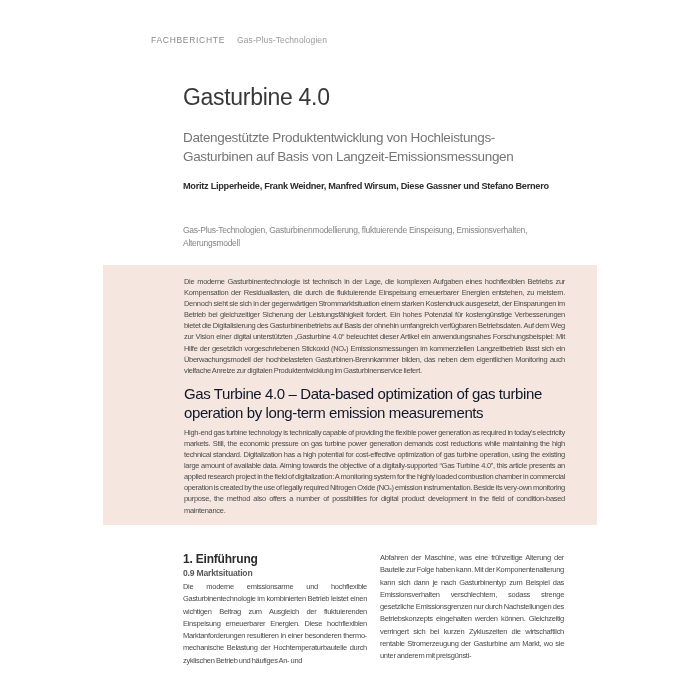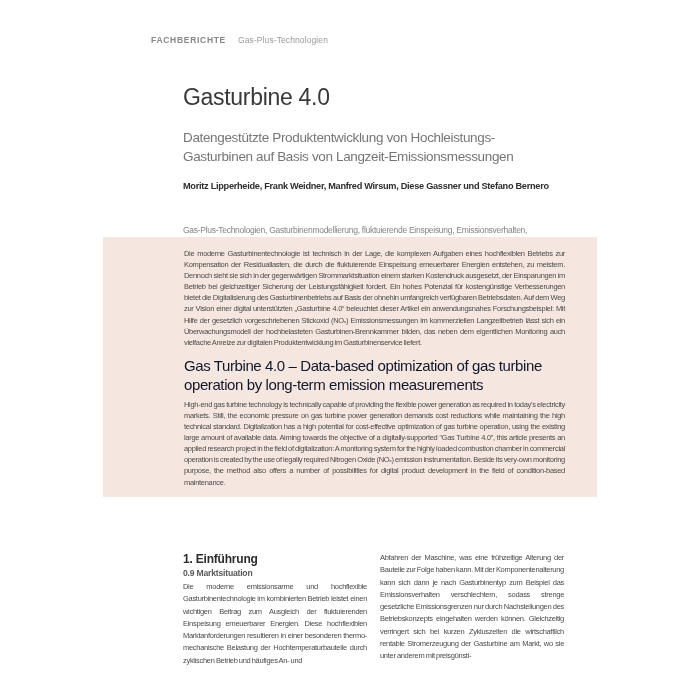--- a/index.html
+++ b/index.html
@@ -2,33 +2,33 @@
 <html><head>
 <meta charset="utf-8">
 <style>
   html,body{margin:0;padding:0;background:#ffffff;}
   .page{
     position:relative;width:700px;height:700px;background:#ffffff;overflow:hidden;
     font-family:"Liberation Sans","DejaVu Sans",sans-serif;color:#3a3a3a;
   }
   
   .hdr{position:absolute;left:143px;top:29px;white-space:nowrap;}
-  .hdr-section{font-size:8.5px;font-weight:bold;letter-spacing:0.7px;color:#878787;padding-left:8px;}
+  .hdr-section{font-size:8.5px;font-weight:normal;letter-spacing:0.7px;color:#878787;padding-left:8px;}
   .hdr-cat{font-size:8.5px;color:#9a9a9a;margin-left:12px;letter-spacing:0.1px;}
   
   .title{position:absolute;left:183px;top:84px;margin:0;font-size:23px;font-weight:400;
          color:#383838;letter-spacing:-0.3px;}
   .subtitle{position:absolute;left:183px;top:128px;width:372px;margin:0;font-size:13.5px;
             font-weight:400;color:#757575;line-height:19px;letter-spacing:-0.35px;}
   .authors{position:absolute;left:183px;top:181px;width:395px;font-size:9.2px;font-weight:bold;
            color:#2d2d2d;letter-spacing:-0.28px;}
   .keywords{position:absolute;left:183px;top:204px;width:364px;font-size:8.5px;color:#848484;
             line-height:12.8px;letter-spacing:-0.28px;margin-top:20px;}
   
-  .abstract-box{position:absolute;left:103px;top:237px;width:494px;min-height:258px;
+  .abstract-box{position:absolute;left:103px;top:265px;width:494px;min-height:258px;
                 box-sizing:border-box;padding:11px 32px 9px 81px;}
   .abstract-p{margin:0;font-size:7.5px;line-height:11.1px;text-align:justify;color:#4b4b4b;
               letter-spacing:-0.3px;word-spacing:-0.5px;}
   .abstract-en-title{margin:8px 0 5px 0;font-size:15px;font-weight:400;line-height:19px;
                      color:#0f172a;letter-spacing:-0.4px;}
   
   .columns{position:absolute;left:183px;top:552px;width:381px;display:flex;gap:13px;}
   .col{width:184px;}
   .sec-h{margin:0 0 2px 0;font-size:12px;font-weight:bold;color:#2b2b2b;letter-spacing:-0.2px;}
   .subsec-h{margin:0 0 3px 0;font-size:8.6px;font-weight:bold;color:#585858;letter-spacing:-0.2px;}

